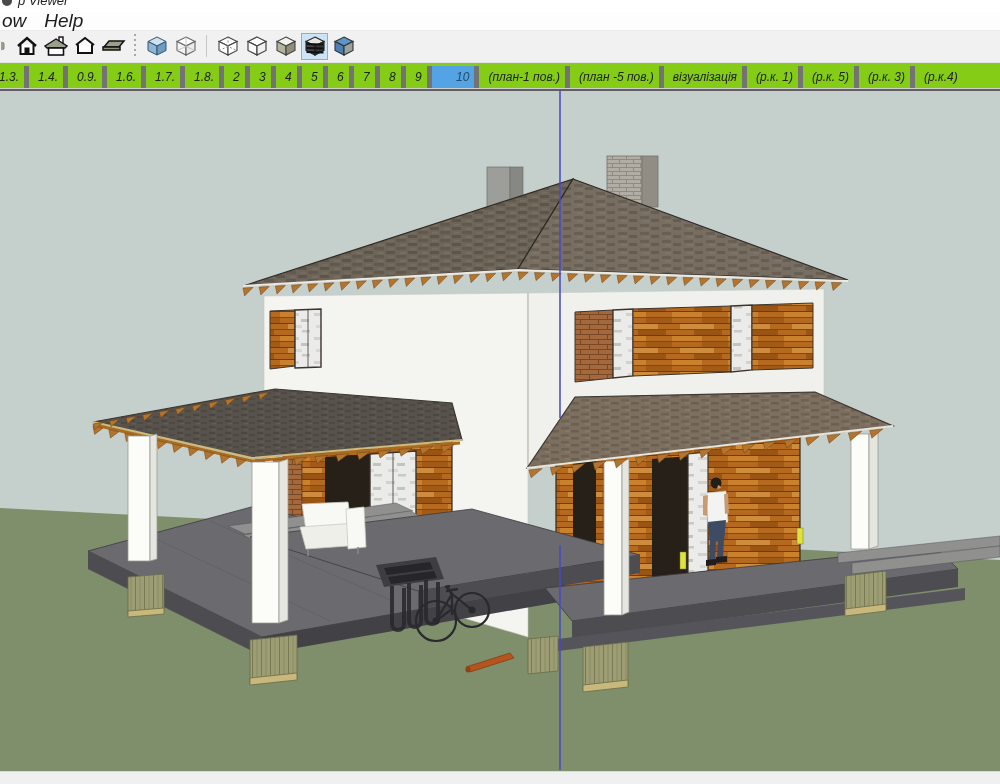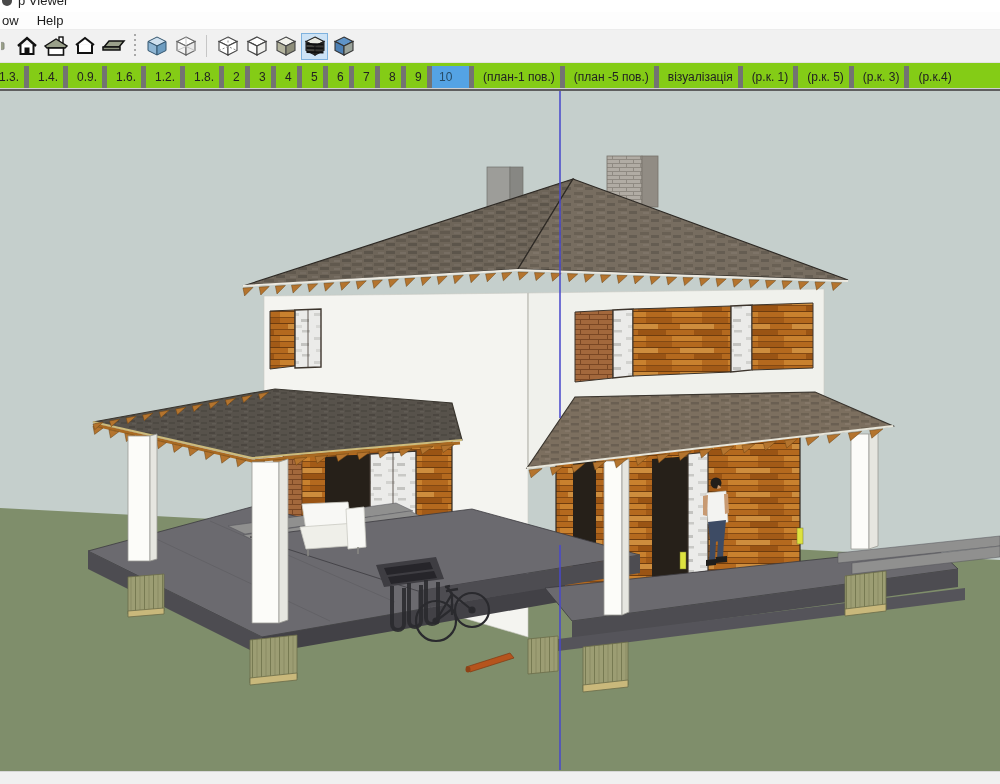--- a/index.html
+++ b/index.html
@@ -1,42 +1,42 @@
 <!DOCTYPE html>
 <html style="--c-sky: #c5cfcc; --c-ground: #7f8e6b; --c-wallLight: #f4f4f0; --c-wallShade: #f0f1ec; --c-roofMain: #6e6559; --c-roofMainR: #776d60; --c-roofPorch: #7c6f5f; --c-roofFlat: #57524b; --c-wood: #b4691e; --c-rafter: #b4742e; --c-brick: #a3683c; --c-marble: #ebebe9; --c-deckTop: #6b6a6f; --c-deckSide: #4d4c51; --c-deckDark: #424146; --c-step: #90908f; --c-post: #9c9d73; --c-axis: #4848cc; --c-shirt: #f3f3f1; --c-jeans: #3d4b64; --c-skin: #c89a72; --c-hair: #221e1a; --c-yellow: #dde23f; --c-pipe: #b5541d; --c-bike: #2a2a2e; --c-sofa: #f8f8f5; --ui-seltab: #54a3e4; --ui-selbtn: #cde3f6;"><head>
 <meta charset="utf-8">
 <style>
   html,body{margin:0;padding:0;}
   body{width:1000px;height:784px;overflow:hidden;font-family:"Liberation Sans",sans-serif;background:#fff;}
-  .app{width:1000px;height:784px;display:flex;flex-direction:column;}
+  .app{width:1000px;height:784px;display:flex;flex-direction:column;font-style:italic;}
 
   
   .titlebar{height:12px;background:#ffffff;overflow:hidden;position:relative;}
   .titlebar .tt{position:absolute;top:-7px;left:18px;font-size:13px;color:#222;}
   .titlebar .logo-frag{position:absolute;top:-3px;left:2px;width:10px;height:9px;border-radius:0 0 5px 5px;background:#4a4a4a;}
 
   
   .menubar{height:18px;background:#fdfdfd;display:flex;align-items:center;border-bottom:1px solid #ececec;}
-  .menubar span{font-size:13px;color:#1b1b1b;padding:0 9px;}
+  .menubar span{font-size:19px;color:#1b1b1b;padding:0 9px;}
   .menubar span:first-child{padding-left:2px;}
 
   
   .toolbar{height:33px;background:#f1f1f1;display:flex;align-items:center;gap:2px;border-bottom:1px solid #e2e2e2;}
   .tbtn{width:27px;height:27px;display:flex;align-items:center;justify-content:center;border:1px solid transparent;box-sizing:border-box;}
   .tbtn.sel{background:var(--ui-selbtn,#cde3f6);border-color:#7fb2de;}
   .tbtn.partial{width:11px;overflow:hidden;justify-content:flex-start;}
   .vsep{width:1px;height:22px;background:#c6c6c6;margin:0 5px;}
   .dsep{width:2px;height:24px;margin:0 5px;background-image:repeating-linear-gradient(#a8a8a8 0 2px,transparent 2px 5px);}
 
   
   .tabbar{height:26px;background:#84cc16;display:flex;align-items:flex-end;overflow:hidden;border-bottom:1px solid #cfcfcf;}
   .tab{font-size:12px;color:#222;padding:4px 5px 4px 9px;min-width:26px;white-space:nowrap;box-sizing:border-box;}
   .tab + .tab{border-left:5px solid #737373;}
   .tab:first-child{margin-left:-2px;padding-left:1px;}
-  .tab.sel{background:var(--ui-seltab,#54a3e4);color:#274c66;min-width:42px;padding-left:7px;}
+  .tab.sel{background:var(--ui-seltab,#54a3e4);color:#274c66;min-width:42px;padding-left:24px;}
 
   
   .viewport{position:relative;flex:1;border-top:2px solid #5f5f5f;background:var(--c-sky,#c5cfcc);}
   .viewport svg{display:block;}
 
   
   .statusbar{height:12px;background:#f0f0f0;border-top:1px solid #d7d7d7;}
 </style>
 </head>
 <body>
@@ -138,21 +138,21 @@
         <polygon points="11,11 20,6.5 20,15.5 11,20" fill="#9aa39b" stroke="#333" stroke-width="1.1"></polygon>
       </svg>
     </div>
   </div>
 
   <div class="tabbar">
       <span class="tab">1.3.</span>
       <span class="tab">1.4.</span>
       <span class="tab">0.9.</span>
       <span class="tab">1.6.</span>
-      <span class="tab">1.2.</span>
+      <span class="tab">1.7.</span>
       <span class="tab">1.8.</span>
       <span class="tab">2</span>
       <span class="tab">3</span>
       <span class="tab">4</span>
       <span class="tab">5</span>
       <span class="tab">6</span>
       <span class="tab">7</span>
       <span class="tab">8</span>
       <span class="tab">9</span>
       <span class="tab sel">10</span>

